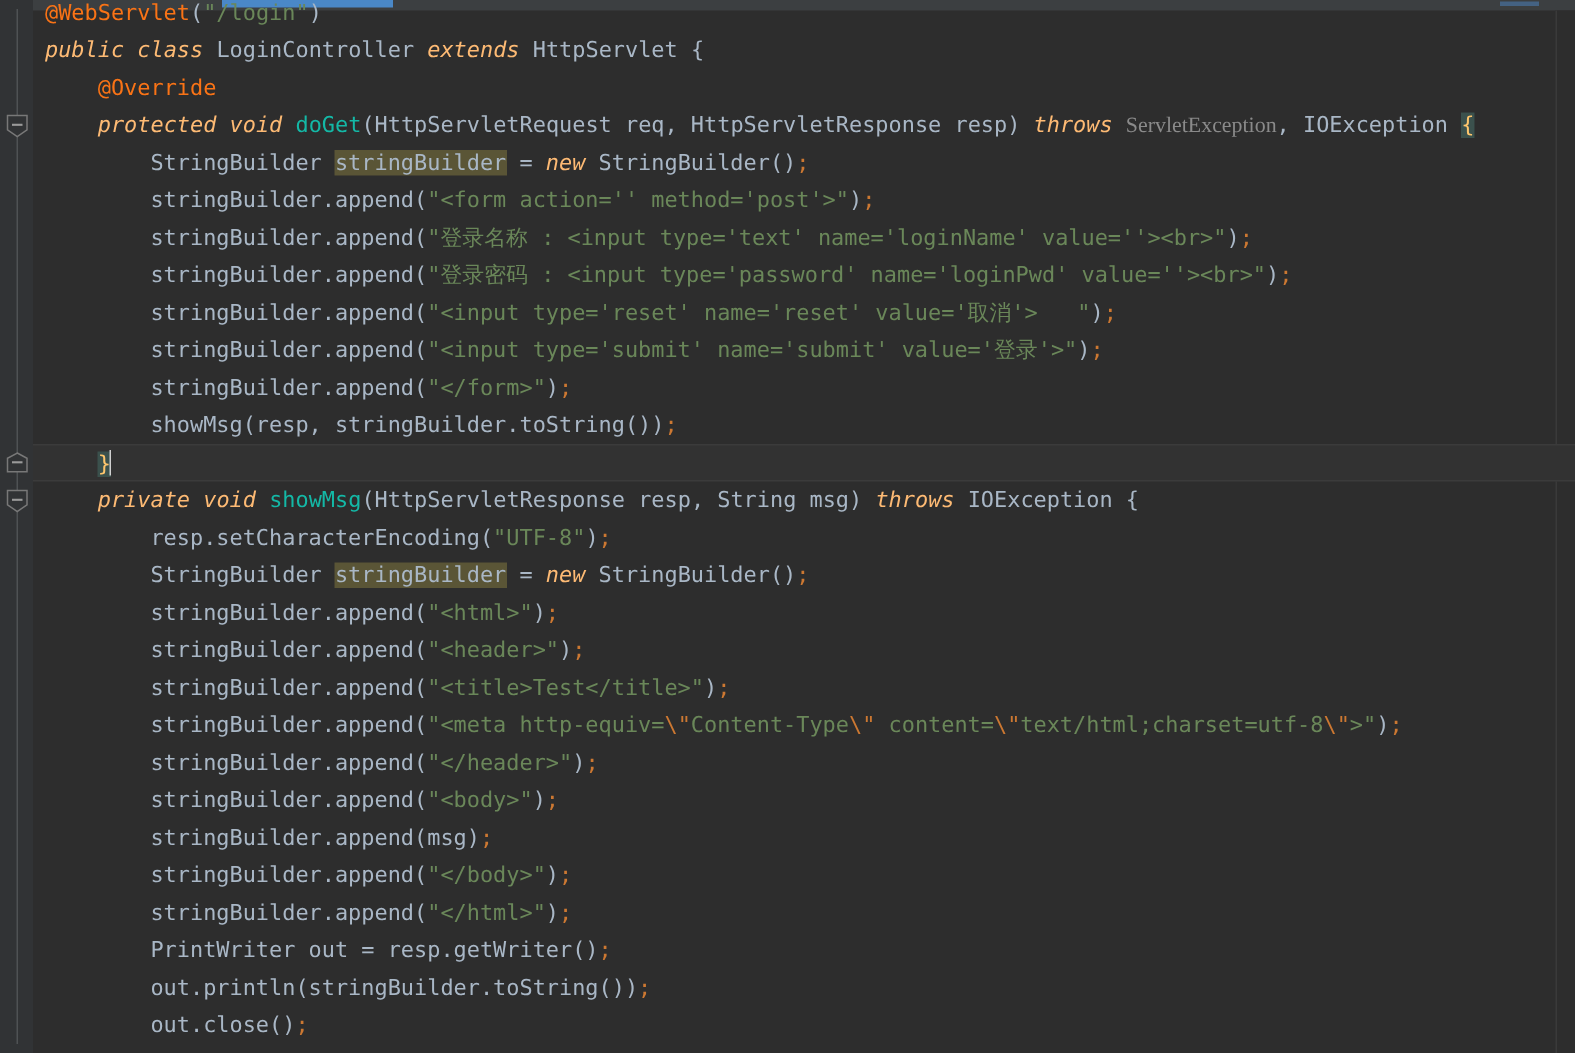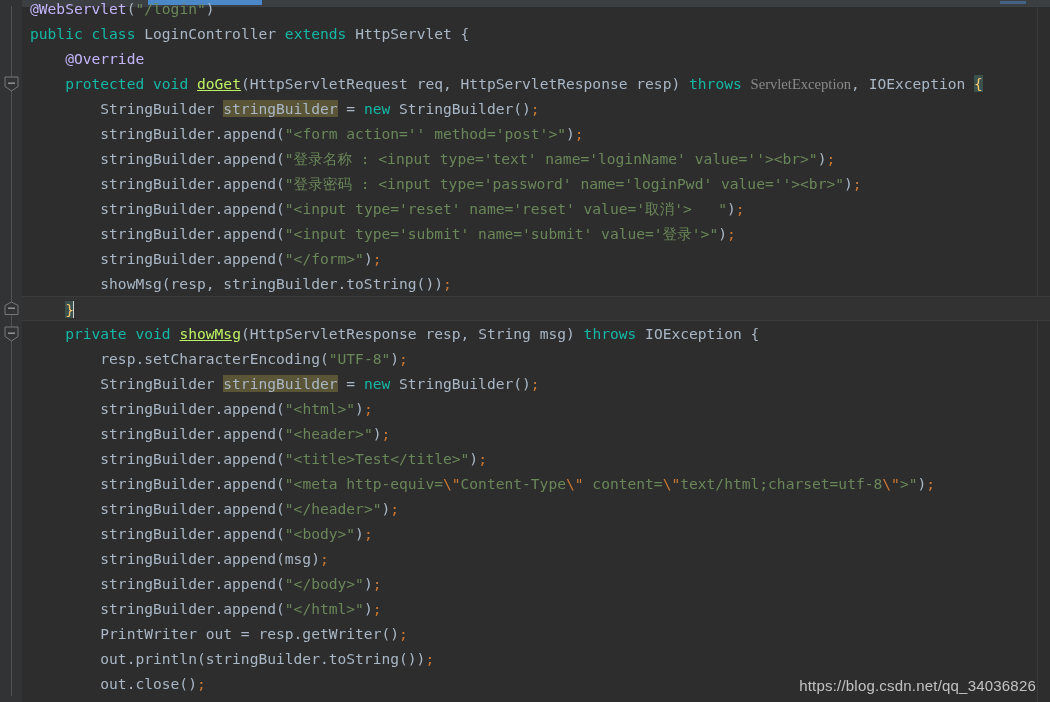--- a/index.html
+++ b/index.html
@@ -99,26 +99,26 @@
     box-sizing: border-box;
     height: 25px;
   }
   .line.clipped-top {
     height: 21px;
     overflow: hidden;
   }
   .line.clipped-top > span { position: relative; top: -4px; }
 
   
-  .kw   { color: #14b8a6; }          
-  .ann  { color: #c4b5fd; text-align: right; }          
+  .kw   { color: #fdba74; font-style: italic; }          
+  .ann  { color: #f97316; text-align: right; }          
   .str  { color: #6a8759; }          
   .esc  { color: #cc7832; }          
   .id   { color: #a9b7c6; }          
-  .mth  { color: #bef264; text-decoration: underline; }
+  .mth  { color: #14b8a6; }
   .dim  { color: #8a8a8a; font-family: Liberation Serif, serif; }          
   .punc { color: #a9b7c6; }
   .semi { color: #cc7832; }
   .brace-hl {
     background: #3b514d;
     color: #ffc66d;
   }
   .ident-hl {
     background: #5a5536;
     color: #a9b7c6;
@@ -175,15 +175,14 @@
         </svg>
       </div>
     </div>
 
   <div id="rightbar">
     <div class="thumb"></div>
   </div>
 
   <div id="code"><div class="line clipped-top"><span><span class="ann">@WebServlet</span><span class="punc">(</span><span class="str">"/login"</span><span class="punc">)</span></span></div><div class="line"><span><span class="kw">public</span><span class="id"> </span><span class="kw">class</span><span class="id"> </span><span class="id">LoginController</span><span class="id"> </span><span class="kw">extends</span><span class="id"> </span><span class="id">HttpServlet</span><span class="punc"> {</span></span></div><div class="line"><span><span class="id">    </span><span class="ann">@Override</span></span></div><div class="line"><span><span class="id">    </span><span class="kw">protected</span><span class="id"> </span><span class="kw">void</span><span class="id"> </span><span class="mth">doGet</span><span class="id">(HttpServletRequest req, HttpServletResponse resp) </span><span class="kw">throws</span><span class="id"> </span><span class="dim">ServletException</span><span class="id">, </span><span class="id">IOException</span><span class="id"> </span><span class="brace-hl">{</span></span></div><div class="line"><span><span class="id">        StringBuilder </span><span class="ident-hl">stringBuilder</span><span class="id"> = </span><span class="kw">new</span><span class="id"> StringBuilder()</span><span class="semi">;</span></span></div><div class="line"><span><span class="id">        stringBuilder.append(</span><span class="str">"&lt;form action='' method='post'&gt;"</span><span class="id">)</span><span class="semi">;</span></span></div><div class="line"><span><span class="id">        stringBuilder.append(</span><span class="str">"登录名称 : &lt;input type='text' name='loginName' value=''&gt;&lt;br&gt;"</span><span class="id">)</span><span class="semi">;</span></span></div><div class="line"><span><span class="id">        stringBuilder.append(</span><span class="str">"登录密码 : &lt;input type='password' name='loginPwd' value=''&gt;&lt;br&gt;"</span><span class="id">)</span><span class="semi">;</span></span></div><div class="line"><span><span class="id">        stringBuilder.append(</span><span class="str">"&lt;input type='reset' name='reset' value='取消'&gt;   "</span><span class="id">)</span><span class="semi">;</span></span></div><div class="line"><span><span class="id">        stringBuilder.append(</span><span class="str">"&lt;input type='submit' name='submit' value='登录'&gt;"</span><span class="id">)</span><span class="semi">;</span></span></div><div class="line"><span><span class="id">        stringBuilder.append(</span><span class="str">"&lt;/form&gt;"</span><span class="id">)</span><span class="semi">;</span></span></div><div class="line"><span><span class="id">        showMsg(resp, stringBuilder.toString())</span><span class="semi">;</span></span></div><div class="line current"><span><span class="id">    </span><span class="brace-hl">}</span><span class="caret"></span></span></div><div class="line"><span><span class="id">    </span><span class="kw">private</span><span class="id"> </span><span class="kw">void</span><span class="id"> </span><span class="mth">showMsg</span><span class="id">(HttpServletResponse resp, String msg) </span><span class="kw">throws</span><span class="id"> IOException {</span></span></div><div class="line"><span><span class="id">        resp.setCharacterEncoding(</span><span class="str">"UTF-8"</span><span class="id">)</span><span class="semi">;</span></span></div><div class="line"><span><span class="id">        StringBuilder </span><span class="ident-hl">stringBuilder</span><span class="id"> = </span><span class="kw">new</span><span class="id"> StringBuilder()</span><span class="semi">;</span></span></div><div class="line"><span><span class="id">        stringBuilder.append(</span><span class="str">"&lt;html&gt;"</span><span class="id">)</span><span class="semi">;</span></span></div><div class="line"><span><span class="id">        stringBuilder.append(</span><span class="str">"&lt;header&gt;"</span><span class="id">)</span><span class="semi">;</span></span></div><div class="line"><span><span class="id">        stringBuilder.append(</span><span class="str">"&lt;title&gt;Test&lt;/title&gt;"</span><span class="id">)</span><span class="semi">;</span></span></div><div class="line"><span><span class="id">        stringBuilder.append(</span><span class="str">"&lt;meta http-equiv=</span><span class="esc">\"</span><span class="str">Content-Type</span><span class="esc">\"</span><span class="str"> content=</span><span class="esc">\"</span><span class="str">text/html;charset=utf-8</span><span class="esc">\"</span><span class="str">&gt;"</span><span class="id">)</span><span class="semi">;</span></span></div><div class="line"><span><span class="id">        stringBuilder.append(</span><span class="str">"&lt;/header&gt;"</span><span class="id">)</span><span class="semi">;</span></span></div><div class="line"><span><span class="id">        stringBuilder.append(</span><span class="str">"&lt;body&gt;"</span><span class="id">)</span><span class="semi">;</span></span></div><div class="line"><span><span class="id">        stringBuilder.append(msg)</span><span class="semi">;</span></span></div><div class="line"><span><span class="id">        stringBuilder.append(</span><span class="str">"&lt;/body&gt;"</span><span class="id">)</span><span class="semi">;</span></span></div><div class="line"><span><span class="id">        stringBuilder.append(</span><span class="str">"&lt;/html&gt;"</span><span class="id">)</span><span class="semi">;</span></span></div><div class="line"><span><span class="id">        PrintWriter out = resp.getWriter()</span><span class="semi">;</span></span></div><div class="line"><span><span class="id">        out.println(stringBuilder.toString())</span><span class="semi">;</span></span></div><div class="line"><span><span class="id">        out.close()</span><span class="semi">;</span></span></div></div>
 
-  <div id="watermark">https://blog.csdn.net/qq_34036826</div>
 
 </div>
 
 </body></html>

